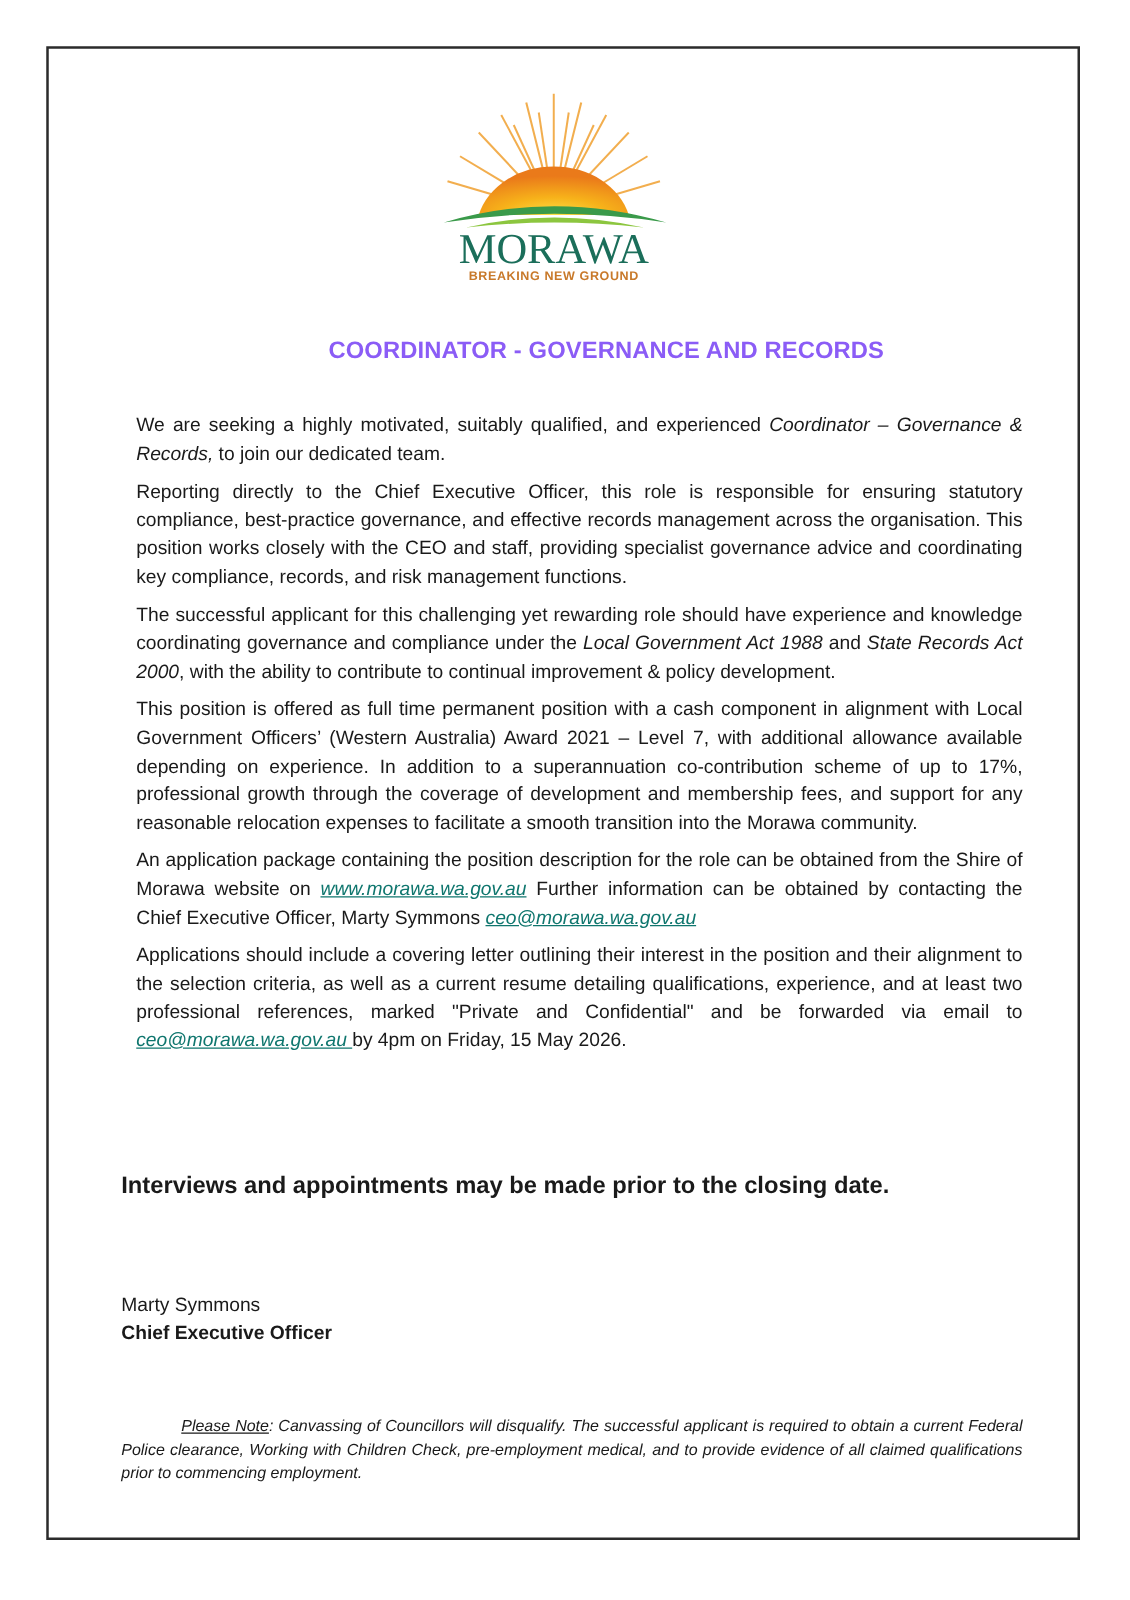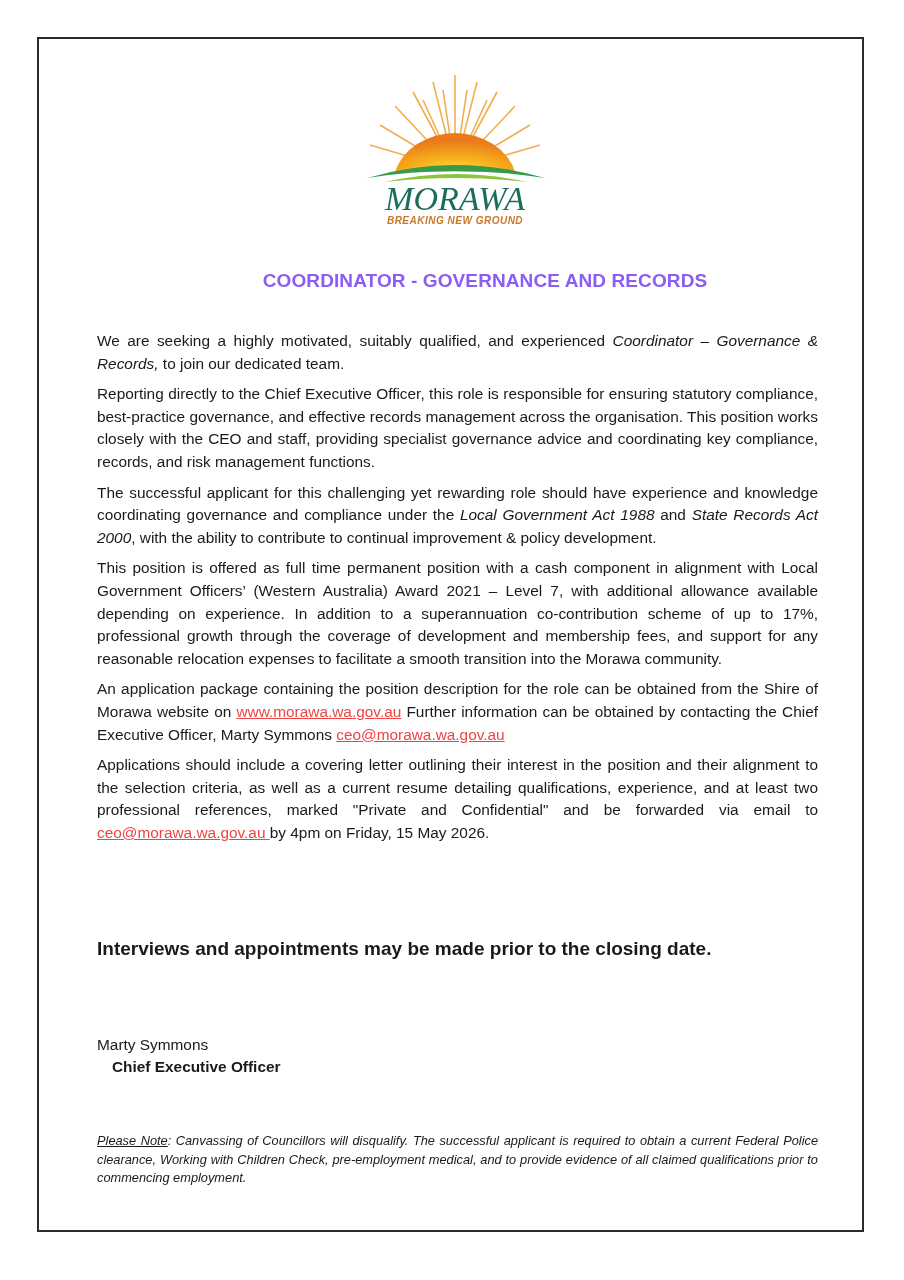--- a/index.html
+++ b/index.html
@@ -1,27 +1,27 @@
 <!DOCTYPE html>
 <html><head>
 <meta charset="utf-8">
 <style>
   html, body { margin: 0; padding: 0; background: #ffffff; }
   body { width: 904px; height: 1280px; position: relative; font-family: "Liberation Sans", sans-serif; color: #1a1a1a; }
   .frame { position: absolute; left: 37px; top: 37px; width: 827px; height: 1195px; border: 2px solid #2b2b2b; box-sizing: border-box; }
-  .logo { position: absolute; left: 355px; top: 70px; width: 200px; height: 160px; font-style: italic; }
+  .logo { position: absolute; left: 343px; top: 70px; width: 200px; height: 160px; }
   .title { position: absolute; left: 0; width: 904px; top: 270px; text-align: center; font-weight: bold; font-size: 19px; letter-spacing: 0.1px; color: #8b5cf6; margin-left: 33px; }
   .content { position: absolute; left: 97px; width: 721px; top: 330px; font-size: 15.4px; line-height: 22.6px; }
-  .content p { margin: 0 0 8px 0; text-align: justify; }
-  a.link { color: #ef4444; text-decoration: underline; }
+  .content p { margin: 0 0 8px 12px; text-align: justify; }
+  a.link { color: #0f766e; text-decoration: underline; font-style: italic; }
   .notice { position: absolute; left: 97px; top: 938px; font-weight: bold; font-size: 19px; }
   .sig-name { position: absolute; left: 97px; top: 1036px; font-size: 15.4px; text-align: center; }
-  .sig-role { position: absolute; left: 112px; top: 1058px; font-size: 15.4px; font-weight: bold; }
+  .sig-role { position: absolute; left: 97px; top: 1058px; font-size: 15.4px; font-weight: bold; }
   .footnote { position: absolute; left: 97px; width: 721px; top: 1132px; font-size: 12.8px; line-height: 18.5px; font-style: italic; text-align: justify; }
-  .footnote .lbl { text-decoration: underline; }
+  .footnote .lbl { text-decoration: underline; margin-left: 48px; }
 </style>
 </head>
 <body>
 
 <div class="frame"></div>
 
 <div class="logo">
   <svg width="200" height="160" viewBox="0 0 200 160">
     <defs>
       <radialGradient id="sun" cx="50%" cy="100%" r="80%">

